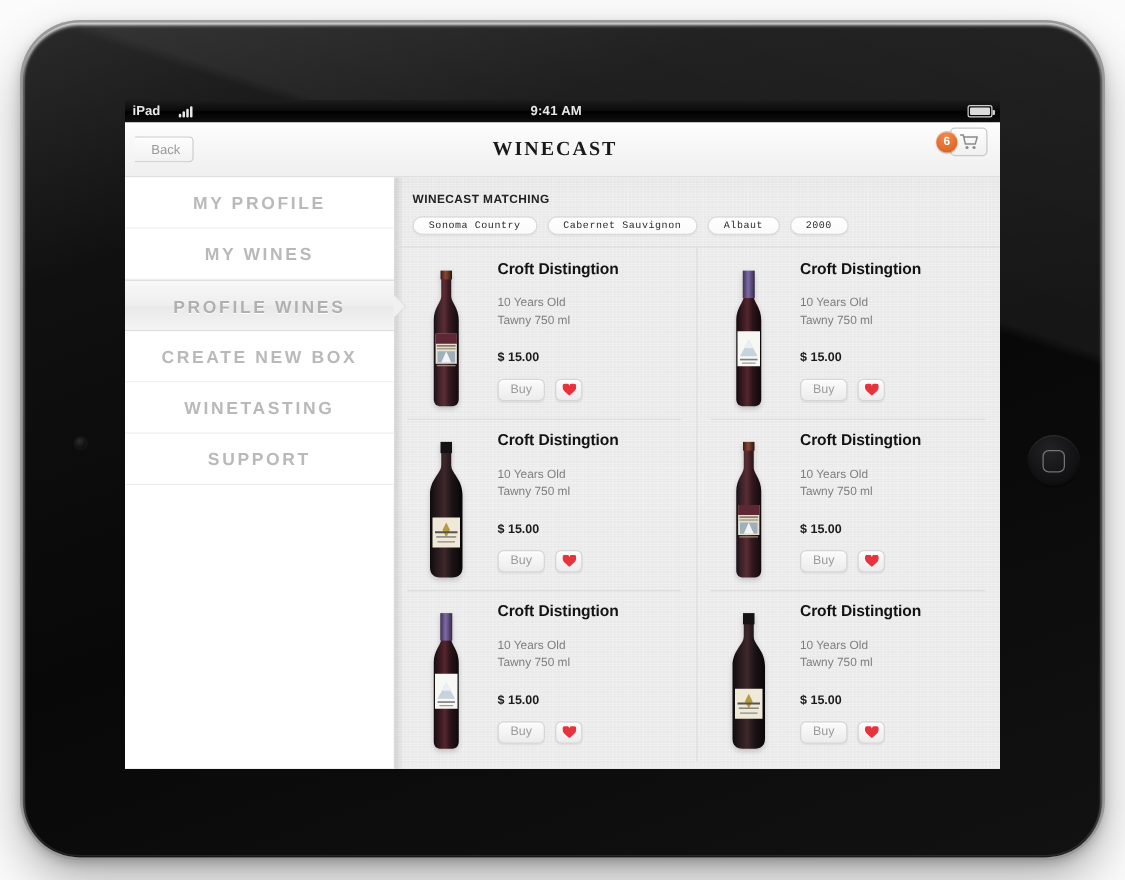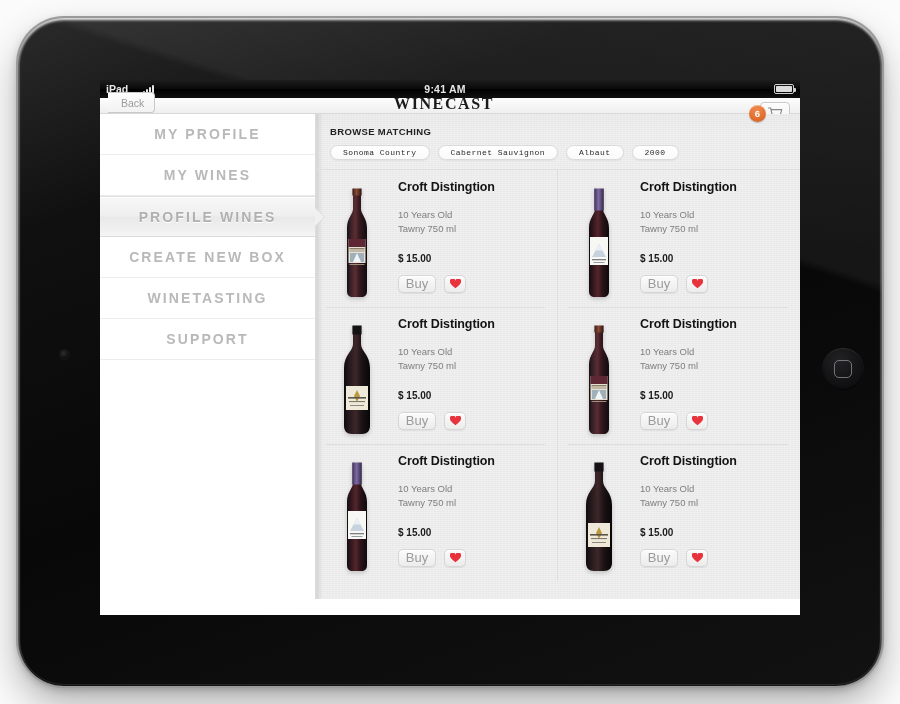--- a/index.html
+++ b/index.html
@@ -93,24 +93,24 @@
     padding:1px;
   }
   #battery b { display:block; height:100%; width:100%; background:#dcdcdc; border-radius:1px; }
   #battery:after {
     content:""; position:absolute; right:-3px; top:3px;
     width:2px; height:4px; background:#cfcfcf; border-radius:0 1px 1px 0;
   }
 
   
   #navbar {
-    height: 16px; width: 100%;
+    height: 44px; width: 100%;
     background: linear-gradient(180deg,#fdfdfd 0%,#f6f6f6 50%,#efefef 100%);
     border-bottom: 1px solid #d8d8d8;
-    display: flex; align-items: flex-end;
+    display: flex; align-items: center;
     position: relative;
   }
   #back-button {
     margin-left: 8px;
     position: relative;
     height: 21px;
     display: flex; align-items: center;
     padding: 0 10px 0 13px;
     background: linear-gradient(180deg,#fdfdfd 0%,#f2f2f2 100%);
     border: 1px solid #c9c9c9;
@@ -274,21 +274,21 @@
     margin-bottom: 14px;
   }
   .wine-meta { font-size: 9.5px; color:#7e7e7e; line-height: 1.45; }
   .wine-price { font-size: 10px; color:#1b1b1b; font-weight: bold; margin-top:17px; }
   .card-actions { display:flex; align-items:center; gap:8px; margin-top: 11px; }
   .buy-btn {
     width: 38px; height: 18px;
     border-radius: 5px;
     background: linear-gradient(180deg,#fbfbfb 0%,#ececec 100%);
     border: 1px solid #d6d6d6;
-    font-size: 13px; color: #9b9b9b;
+    font-size: 10px; color: #9b9b9b;
     display:flex; align-items:center; justify-content:center;
     box-shadow: 0 1px 1px rgba(0,0,0,.06), inset 0 1px 0 #fff;
   }
   .fav-btn {
     width: 22px; height: 18px;
     border-radius: 5px;
     background: linear-gradient(180deg,#fbfbfb 0%,#ececec 100%);
     border: 1px solid #d6d6d6;
     display:flex; align-items:center; justify-content:center;
     box-shadow: 0 1px 1px rgba(0,0,0,.06), inset 0 1px 0 #fff;
@@ -362,21 +362,21 @@
       <div class="side-item">
         <span>WINETASTING</span>
       </div>
       <div class="side-item">
         <span>SUPPORT</span>
       </div>
     </div>
 
     <div id="content">
 
-      <div id="results-label">BROWSE MATCHING</div>
+      <div id="results-label">WINECAST MATCHING</div>
 
       <div id="filters">
         <div class="filter-tag">
           <span>Sonoma Country</span>
         </div>
         <div class="filter-tag">
           <span>Cabernet Sauvignon</span>
         </div>
         <div class="filter-tag">
           <span>Albaut</span>

